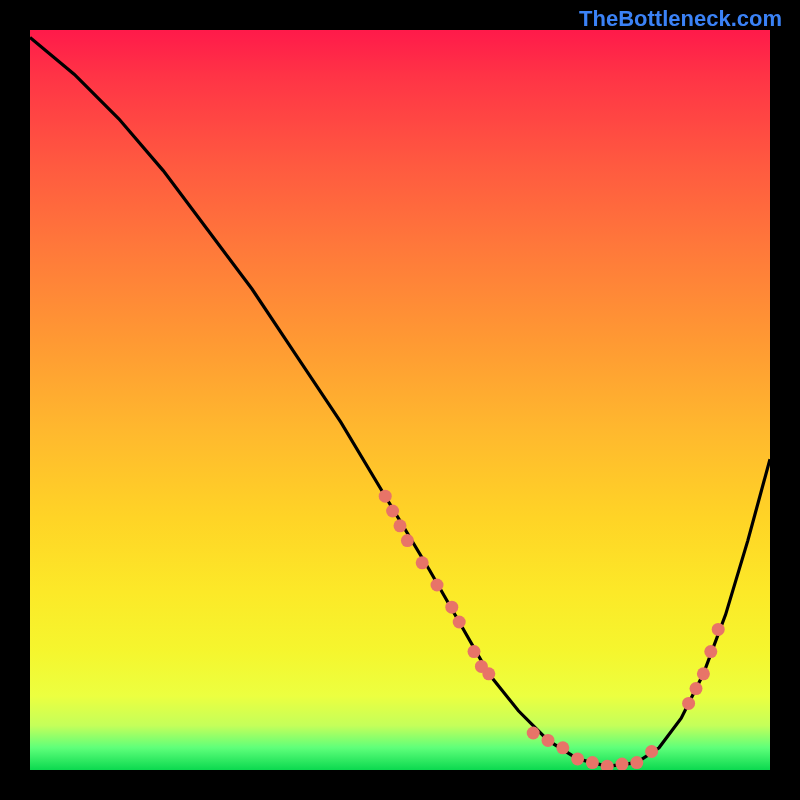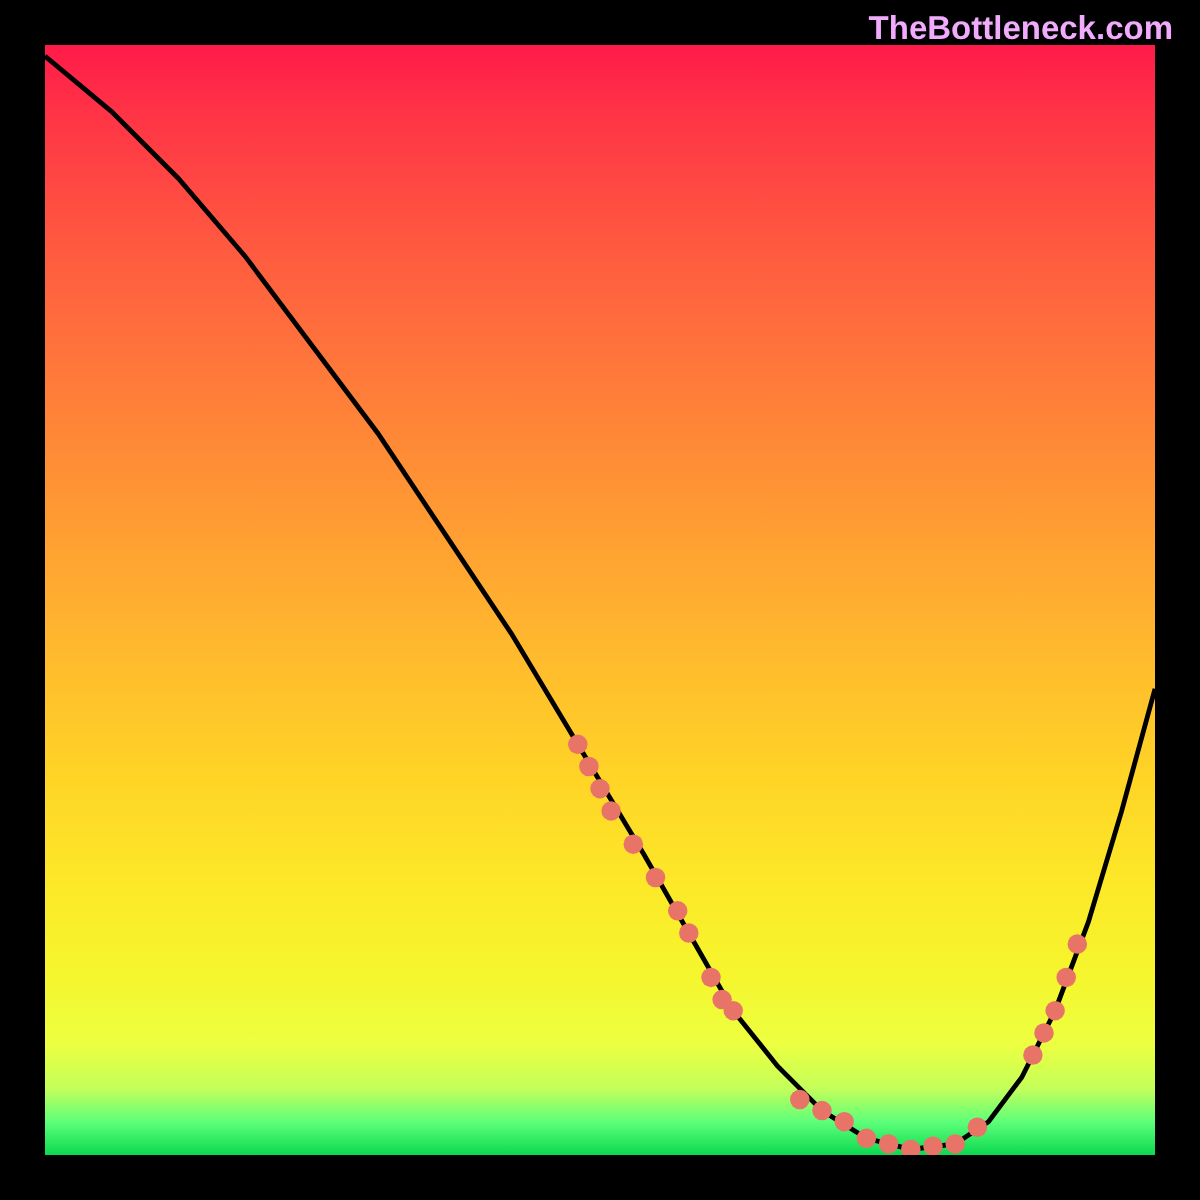--- a/index.html
+++ b/index.html
@@ -8,21 +8,21 @@
     background: #000;
     width: 800px;
     height: 800px;
     position: relative;
     font-family: Arial, sans-serif;
   }
   .watermark {
     position: absolute;
     top: 6px;
     right: 18px;
-    color: #f0abfc;
+    color: #3b82f6;
     font-size: 22px;
     font-weight: bold;
     z-index: 10;
   }
   .plot-area {
     position: absolute;
     left: 30px;
     top: 30px;
     width: 740px;
     height: 740px;

